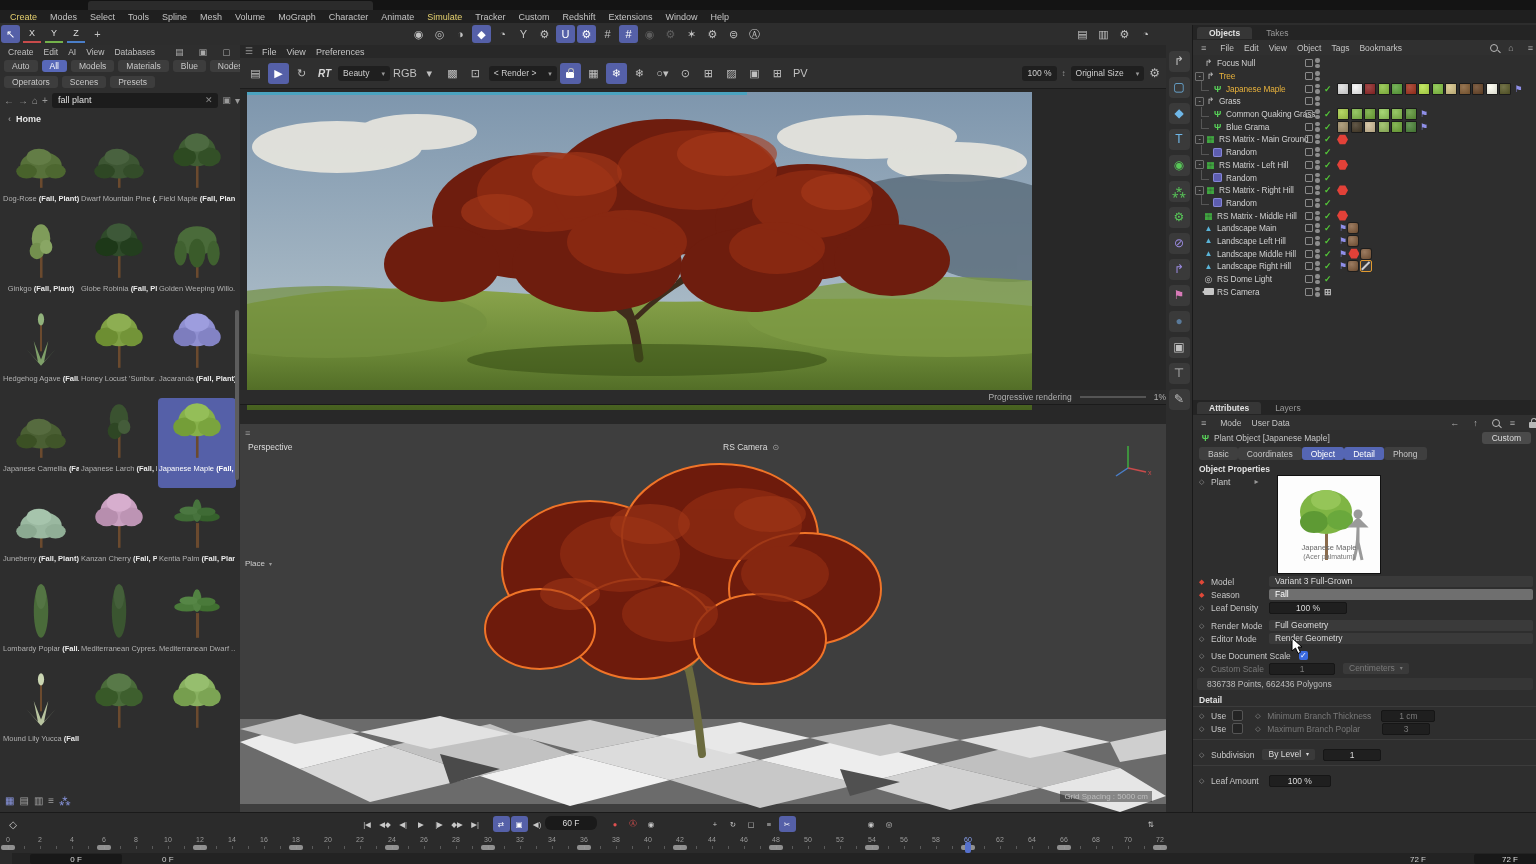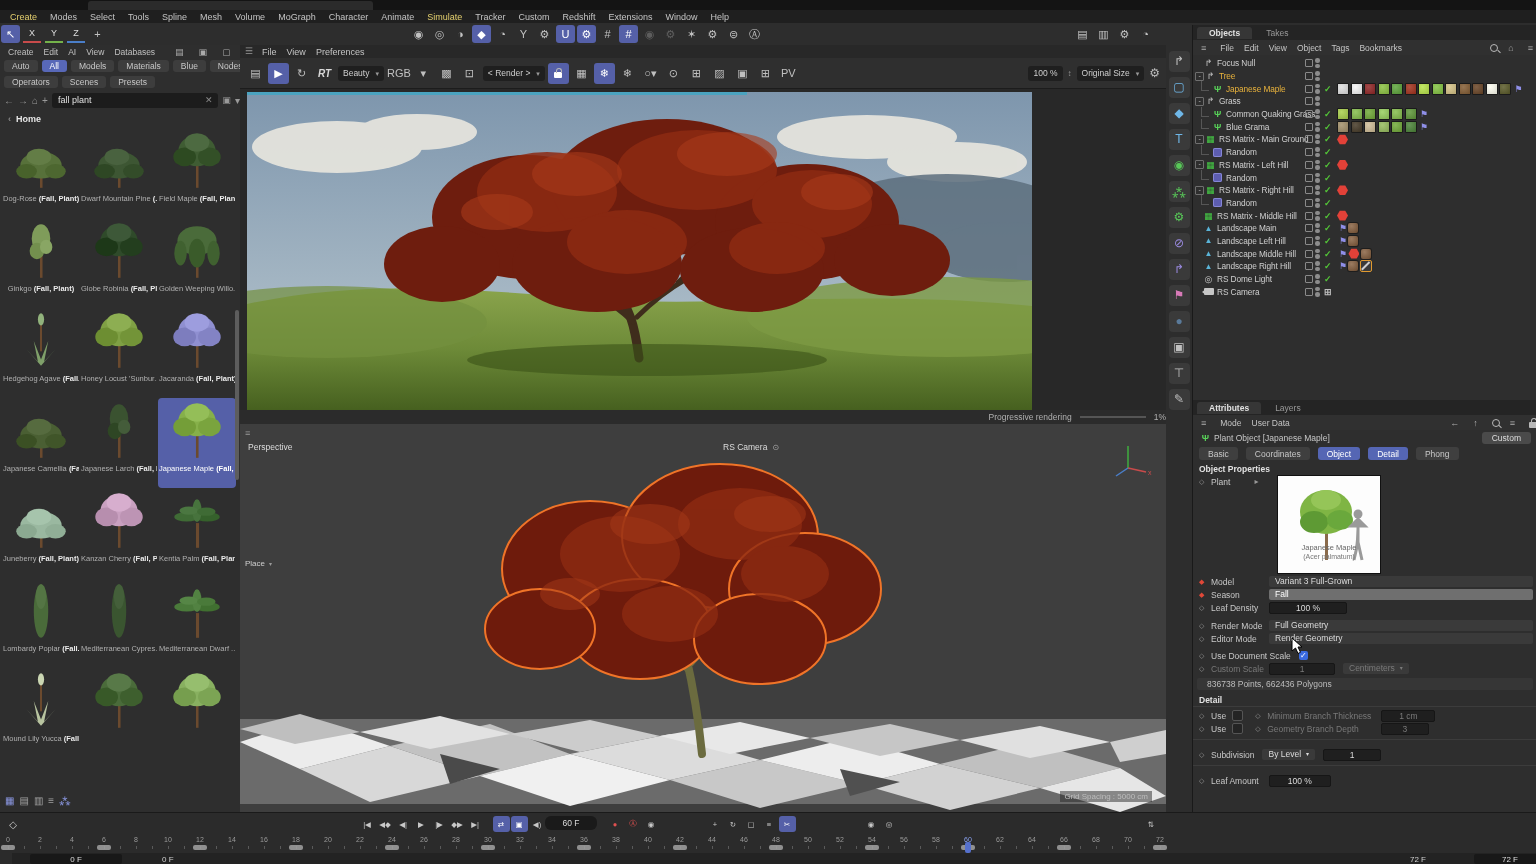--- a/index.html
+++ b/index.html
@@ -49,25 +49,25 @@
   
   #center{left:240px;top:45px;width:926px;height:767px;background:#282828;}
   #rv-menus{height:13px;font-size:9px;gap:10px;padding-left:22px;color:#c4c4c4;position:relative;}
   #rv-burger{position:absolute;left:5px;top:1px;font-size:9px;color:#999;}
   #rv-icons{height:30px;background:#2f2f2f;border-bottom:1px solid #1c1c1c;padding-left:4px;}
   .rvi{min-width:21px;height:21px;margin:0 1px;border-radius:3px;font-size:11px;color:#c0c0c0;
        display:flex;align-items:center;justify-content:center;}
   .rvi.active{background:#5560a8;color:#fff;}
   .rvi.txt{font-size:10px;font-weight:bold;font-style:italic;color:#d8d8d8;}
   .rvdd{background:#1f1f1f;border-radius:3px;height:15px;line-height:15px;font-size:8.5px;color:#cfcfcf;
-        padding:0 5px;margin:0 2px;display:flex;align-items:center;gap:6px;}
+        padding:0 5px;margin:0 2px;display:flex;align-items:center;gap:12px;}
   .rvdd .car{font-size:7px;color:#999;}
   #rv-right{margin-left:auto;margin-right:6px;gap:3px;}
   #render-img{left:7px;top:47px;width:785px;height:318px;background:#555;}
-  #progress-bar{left:0;top:365px;width:926px;height:14px;background:#2b2b2b;border-bottom:1px solid #1b1b1b;
+  #progress-bar{left:0;top:345px;width:926px;height:14px;background:#2b2b2b;border-bottom:1px solid #1b1b1b;
                 font-size:8.5px;color:#b0b0b0;justify-content:flex-end;gap:8px;padding-right:14px;}
   #progress-track{width:66px;height:2px;background:#555;}
   #persp{left:0;top:379px;width:926px;height:388px;background:#3e3e3e;overflow:hidden;}
   #persp-burger{position:absolute;left:5px;top:4px;font-size:9px;color:#999;}
   #persp-label{position:absolute;left:8px;top:18px;font-size:8.5px;color:#dcdcdc;}
   #rscam-label{position:absolute;left:483px;top:18px;font-size:8.5px;color:#dcdcdc;display:flex;gap:5px;align-items:center;}
   #place-chip{position:absolute;left:5px;top:135px;font-size:8px;color:#cfcfcf;display:flex;gap:4px;align-items:center;}
   #grid-spacing{position:absolute;right:14px;bottom:10px;font-size:8px;color:#bdbdbd;background:rgba(40,40,40,.5);padding:1px 4px;}
 
   
@@ -1063,21 +1063,21 @@
           <span class="pic">↑</span>
           <span class="sicon"></span>
           <span class="pic">≡</span>
           <span class="lock"></span>
         </div>
       <div class="attr-row" style="height:15px">
         <span class="oicon ic-plant">Ψ</span>
         <span class="alabel">Plant Object [Japanese Maple]</span>
         <span class="custom-pill">Custom</span>
       </div>
-      <div class="flex" id="at-sec-tabs" style="height:17px;gap:8px;padding-left:6px">
+      <div class="flex" id="at-sec-tabs" style="height:17px;gap:0;padding-left:6px">
           <span class="sec-tab">Basic</span>
           <span class="sec-tab">Coordinates</span>
           <span class="sec-tab active">Object</span>
           <span class="sec-tab active">Detail</span>
           <span class="sec-tab">Phong</span>
         </div>
       <div class="hdr" style="border-bottom:none">Object Properties</div>
 
       <div class="attr-row">
         <span class="blt">◇</span>
@@ -1150,21 +1150,21 @@
         <span class="cb off" style="margin-left:6px"></span>
         <span class="blt" style="margin-left:12px">◇</span>
         <span class="alabel dis">Minimum Branch Thickness</span>
         <span class="fbox dis" style="margin-left:10px;min-width:36px">1 cm</span>
       </div>
       <div class="attr-row">
         <span class="blt">◇</span>
         <span class="alabel">Use</span>
         <span class="cb off" style="margin-left:6px"></span>
         <span class="blt" style="margin-left:12px">◇</span>
-        <span class="alabel dis">Geometry Branch Depth</span>
+        <span class="alabel dis">Maximum Branch Poplar</span>
         <span class="fbox dis" style="margin-left:22px;min-width:30px">3</span>
       </div>
       <div style="height:8px;border-top:1px solid #3c3c3c;margin-top:4px"></div>
       <div class="attr-row">
         <span class="blt">◇</span>
         <span class="alabel">Subdivision</span>
         <span class="ddsm" style="margin-left:8px">
           <span>By Level</span>
             <span style="font-size:6px">▾</span>
         </span>

